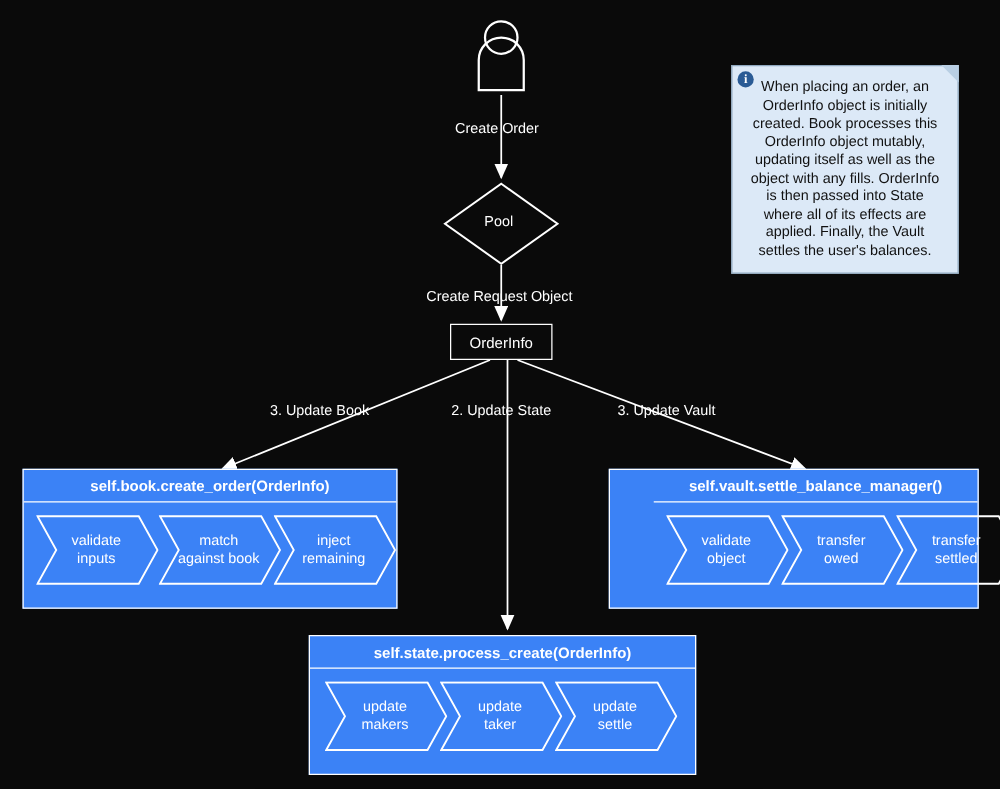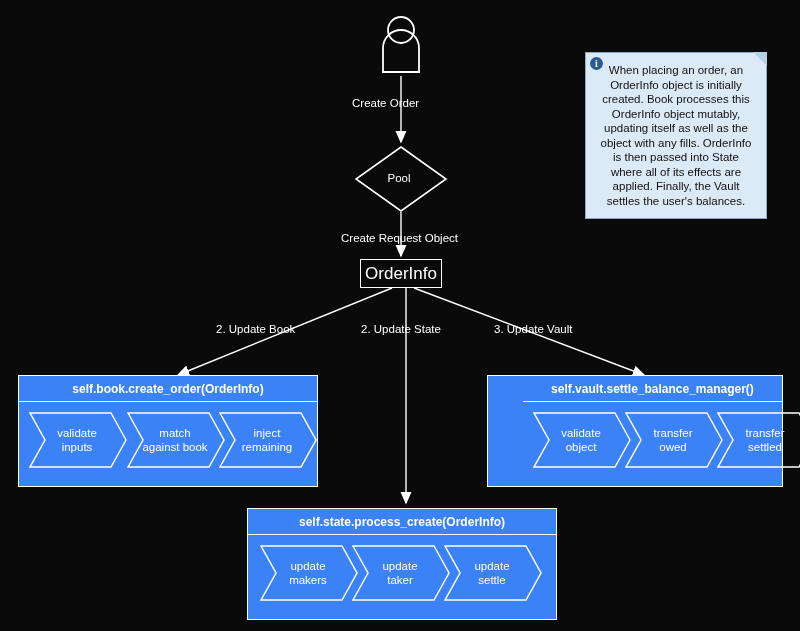--- a/index.html
+++ b/index.html
@@ -131,21 +131,21 @@
     z-index: 2;
   }
 
   
   .box {
     position: absolute;
     box-sizing: border-box;
     border: 1.5px solid #ffffff;
     background: #0a0a0a;
     color: #ffffff;
-    font-size: 17px;
+    font-size: 12px;
     display: flex;
     align-items: center;
     justify-content: center;
   }
 </style>
 </head>
 <body>
 
 <div id="canvas">
 
@@ -167,23 +167,23 @@
 
     <line x1="401" y1="212" x2="401" y2="256" stroke="#ffffff" stroke-width="1.4" marker-end="url(#arrow)"></line>
 
     <line x1="392" y1="288" x2="178" y2="375" stroke="#ffffff" stroke-width="1.4" marker-end="url(#arrow)"></line>
 
     <line x1="406" y1="288" x2="406" y2="503" stroke="#ffffff" stroke-width="1.4" marker-end="url(#arrow)"></line>
 
     <line x1="414" y1="288" x2="644" y2="375" stroke="#ffffff" stroke-width="1.4" marker-end="url(#arrow)"></line>
   </svg>
 
-  <div class="lbl edge-label" style="left:352px; top:97px;">Create Order</div>
+  <div class="lbl edge-label" style="left:364px; top:97px;">Create Order</div>
   <div class="lbl edge-label" style="left:341px; top:232px;">Create Request Object</div>
-  <div class="lbl edge-label" style="left:216px; top:323px;">2. Update Book</div>
+  <div class="lbl edge-label" style="left:216px; top:323px;">3. Update Book</div>
   <div class="lbl edge-label" style="left:361px; top:323px;">2. Update State</div>
   <div class="lbl edge-label" style="left:494px; top:323px;">3. Update Vault</div>
 
   <div class="lbl" style="left:369px; top:172px; width:60px;">Pool</div>
 
   <div class="box" style="left:360px; top:259px; width:82px; height:29px;">
     <span>OrderInfo</span>
   </div>
 
   <div class="note">

